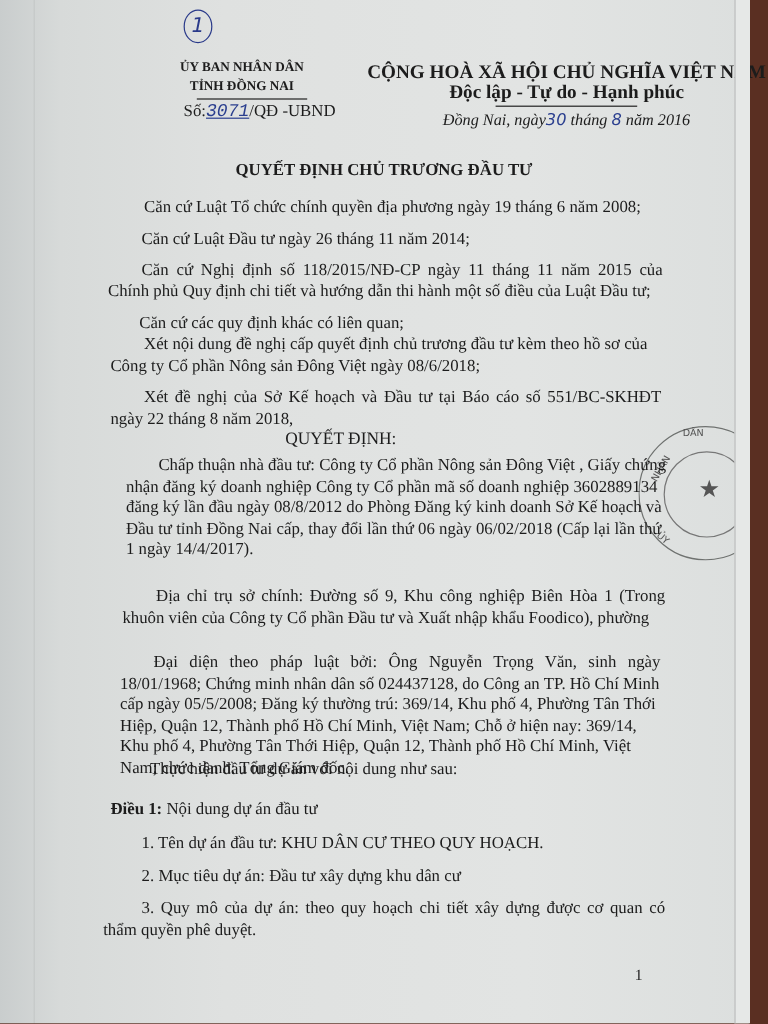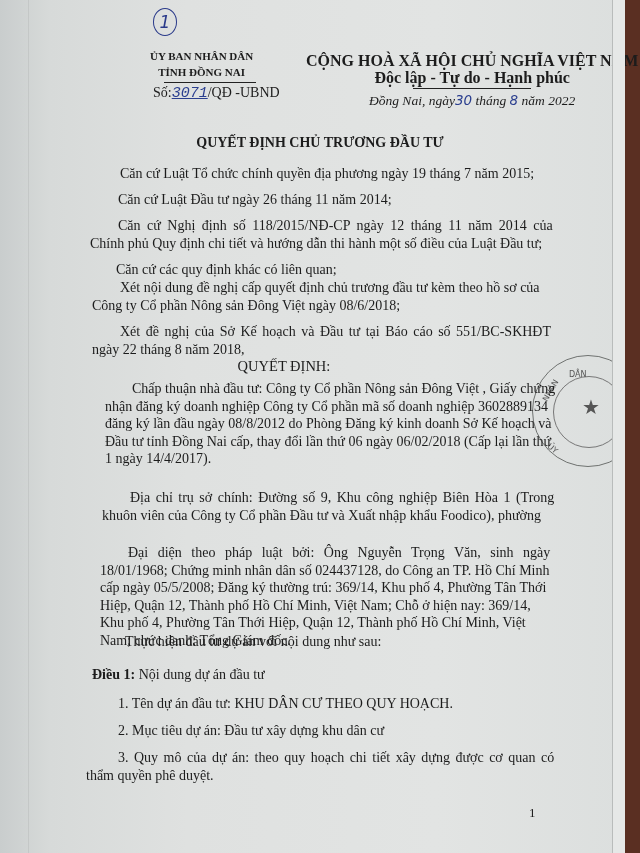--- a/index.html
+++ b/index.html
@@ -76,54 +76,54 @@
   <div class="abs hdr-right bold">
     <div>CỘNG HOÀ XÃ HỘI CHỦ NGHĨA VIỆT NAM</div>
     <div>Độc lập - Tự do - Hạnh phúc</div>
     <div class="ul2"></div>
   </div>
 
   <div class="abs date-line">
     <span>Đồng Nai, ngày</span><span class="hand">30</span>
     <span>tháng</span>
     <span class="hand">8</span>
-    <span>năm 2022</span>
+    <span>năm 2016</span>
   </div>
 
   <div class="abs title">QUYẾT ĐỊNH CHỦ TRƯƠNG ĐẦU TƯ</div>
 
   <div class="para" style="left:120px; top:165px;">
-    <span class="ln">Căn cứ Luật Tổ chức chính quyền địa phương ngày 19 tháng 7 năm 2015;</span>
+    <span class="ln">Căn cứ Luật Tổ chức chính quyền địa phương ngày 19 tháng 6 năm 2008;</span>
   </div>
   <div class="para" style="left:118px; top:191px;">
     <span class="ln">Căn cứ Luật Đầu tư ngày 26 tháng 11 năm 2014;</span>
   </div>
   <div class="para" style="left:118px; top:217px;">
-    <span class="ln" style="word-spacing:3px;">Căn cứ Nghị định số 118/2015/NĐ-CP ngày 12 tháng 11 năm 2014 của</span>
+    <span class="ln" style="word-spacing:3px;">Căn cứ Nghị định số 118/2015/NĐ-CP ngày 11 tháng 11 năm 2015 của</span>
     <span class="ln" style="margin-left:-28px;">Chính phủ Quy định chi tiết và hướng dẫn thi hành một số điều của Luật Đầu tư;</span>
   </div>
   <div class="para" style="left:116px; top:261px;">
     <span class="ln">Căn cứ các quy định khác có liên quan;</span>
   </div>
   <div class="para" style="left:120px; top:279px;">
     <span class="ln">Xét nội dung đề nghị cấp quyết định chủ trương đầu tư kèm theo hồ sơ của</span>
     <span class="ln" style="margin-left:-28px;">Công ty Cổ phần Nông sản Đông Việt ngày 08/6/2018;</span>
   </div>
   <div class="para" style="left:120px; top:323px;">
     <span class="ln" style="word-spacing:2px;">Xét đề nghị của Sở Kế hoạch và Đầu tư tại Báo cáo số 551/BC-SKHĐT</span>
     <span class="ln" style="margin-left:-28px;">ngày 22 tháng 8 năm 2018,</span>
   </div>
 
   <div class="abs quyet">QUYẾT ĐỊNH:</div>
 
   <div class="stamp">
     <div class="stamp-inner">
       <span class="stamp-star">★</span>
     </div>
-    <span class="stamp-text" style="left:36px; top:14px;">DÂN</span>
+    <span class="stamp-text" style="left:36px; top:0;">DÂN</span>
     <span class="stamp-text" style="left:6px; top:30px; transform:rotate(-60deg);">NHÂN</span>
     <span class="stamp-text" style="left:14px; top:88px; transform:rotate(40deg);">ỦY</span>
   </div>
 
   <div class="para" style="left:132px; top:380px;">
     <span class="ln">Chấp thuận nhà đầu tư: Công ty Cổ phần Nông sản Đông Việt , Giấy chứng</span>
     <span class="ln" style="margin-left:-27px;">nhận đăng ký doanh nghiệp Công ty Cổ phần mã số doanh nghiệp 3602889134</span>
     <span class="ln" style="margin-left:-27px;">đăng ký lần đầu ngày 08/8/2012 do Phòng Đăng ký kinh doanh Sở Kế hoạch và</span>
     <span class="ln" style="margin-left:-27px;">Đầu tư tỉnh Đồng Nai cấp, thay đổi lần thứ 06 ngày 06/02/2018 (Cấp lại lần thứ</span>
     <span class="ln" style="margin-left:-27px;">1 ngày 14/4/2017).</span>

